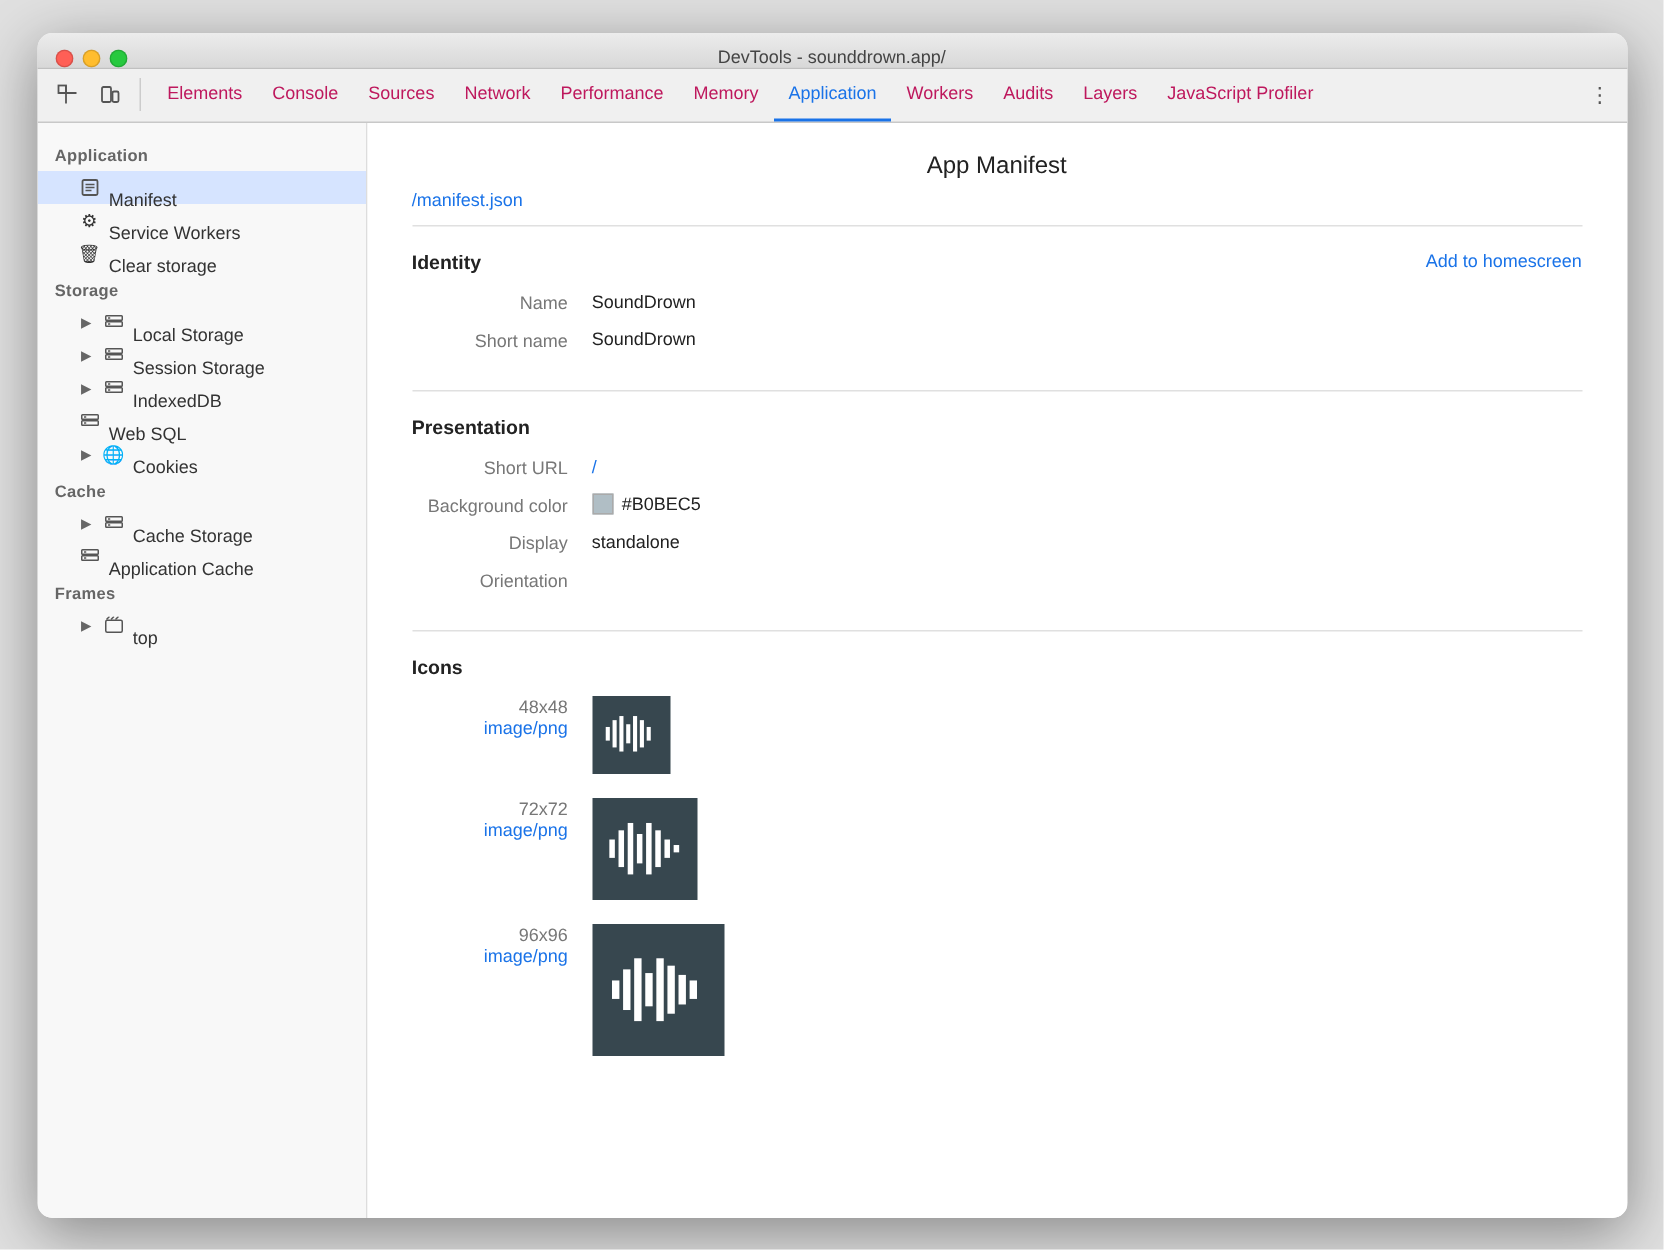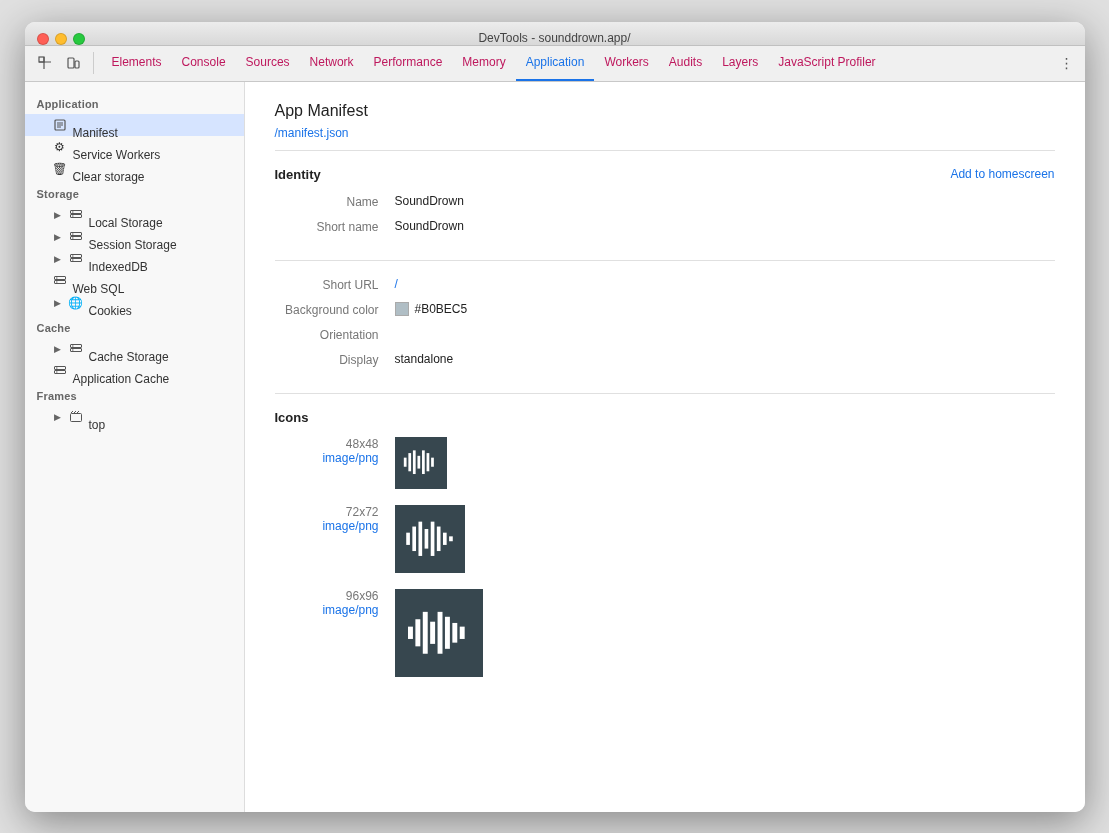--- a/index.html
+++ b/index.html
@@ -182,20 +182,21 @@
       padding: 20px 30px;
     }
     .content-header {
       margin-bottom: 10px;
     }
     .content-header h2 {
       font-size: 16px;
       font-weight: 400;
       color: #222;
       margin-bottom: 6px;
+      text-align: center;
     }
     .manifest-link {
       color: #1a73e8;
       text-decoration: none;
       font-size: 12px;
     }
     .section {
       border-top: 1px solid #e0e0e0;
       padding: 16px 0;
     }
@@ -461,40 +462,43 @@
             <span class="field-label">Name</span>
             <span class="field-value">SoundDrown</span>
           </div>
           <div class="field-row">
             <span class="field-label">Short name</span>
             <span class="field-value">SoundDrown</span>
           </div>
         </div>
 
         <div class="section">
+          <div class="section-title">
+            <span>Presentation</span>
+          </div>
           <div class="field-row">
             <span class="field-label">Short URL</span>
             <span class="field-value">
               <a href="#">/</a>
             </span>
           </div>
           <div class="field-row">
             <span class="field-label">Background color</span>
             <span class="field-value">
               <span class="color-swatch" style="background:#B0BEC5;"></span>
               <span>#B0BEC5</span>
             </span>
           </div>
           <div class="field-row">
+            <span class="field-label">Display</span>
+            <span class="field-value">standalone</span>
+          </div>
+          <div class="field-row">
             <span class="field-label">Orientation</span>
             <span class="field-value"></span>
-          </div>
-          <div class="field-row">
-            <span class="field-label">Display</span>
-            <span class="field-value">standalone</span>
           </div>
         </div>
 
         <div class="section icons-section">
           <div class="section-title">
             <span>Icons</span>
           </div>
 
           <div class="icon-entry">
             <div class="icon-meta">

